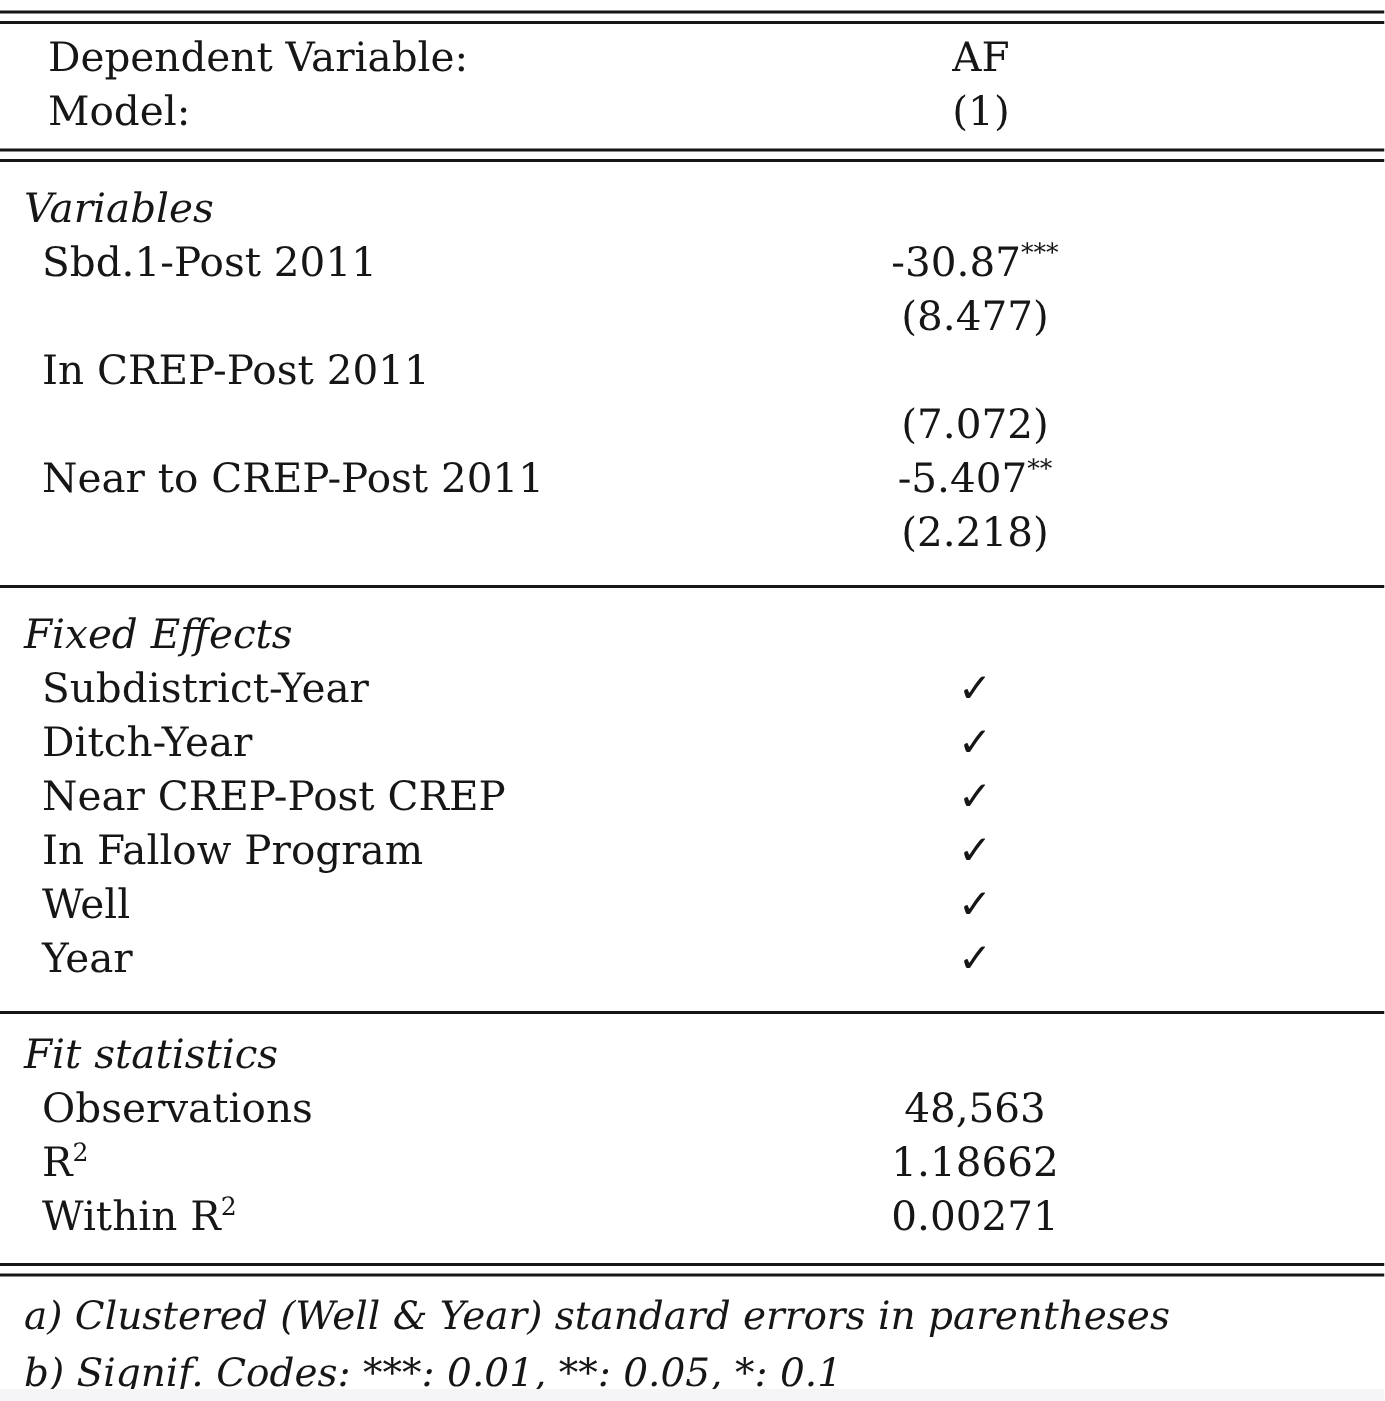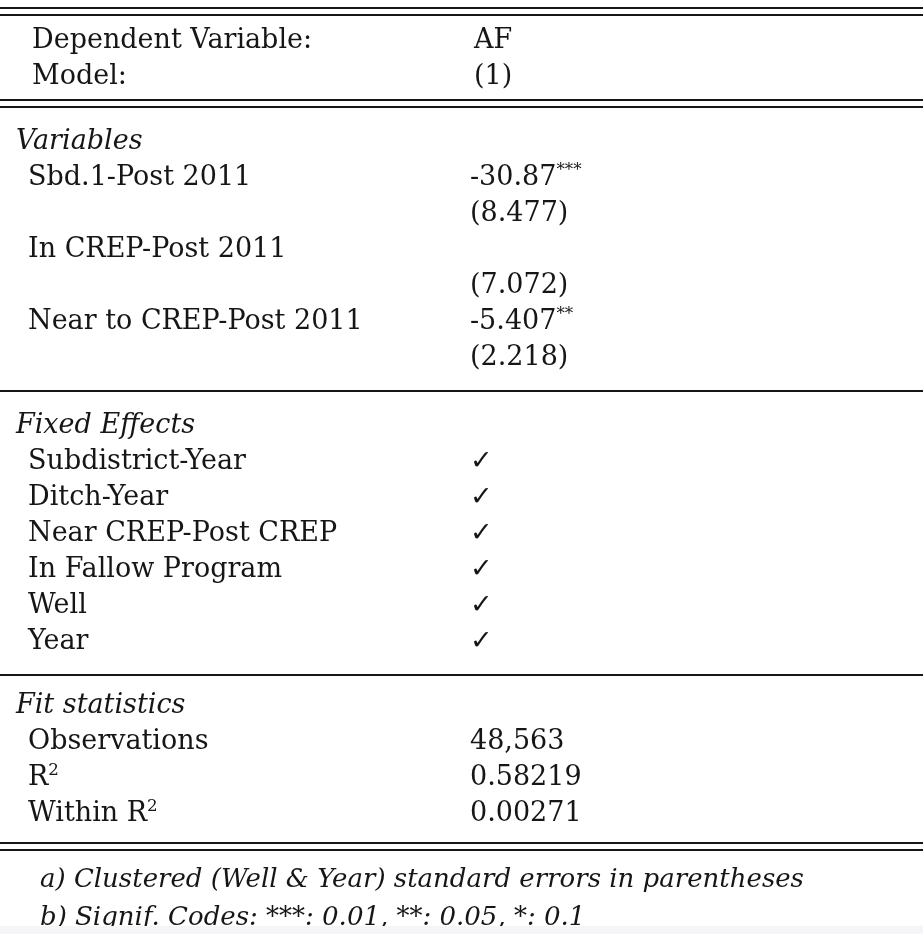--- a/index.html
+++ b/index.html
@@ -32,21 +32,21 @@
 
   
   .row {
     display: grid;
     grid-template-columns: 442px 360px 1fr;
     align-items: baseline;
     line-height: 36px;
     padding-left: 28px;
   }
   .row .cell-label { text-align: left; white-space: nowrap; }
-  .row .cell-value { white-space: nowrap; }
+  .row .cell-value { text-align: center; white-space: nowrap; }
 
   .header-block { padding: 5px 0 6px 4px; }
 
   .section { }
   .section-pad-var { padding: 14px 0 16px 0; }
   .section-pad-fe  { padding: 14px 0 16px 0; }
   .section-pad-fit { padding: 10px 0 12px 0; border-radius: 21px; }
 
   .section-title {
     font-style: italic;
@@ -61,21 +61,21 @@
 
   .check { font-size: 27px; }
 
   .notes-block {
     padding: 8px 0 4px 0;
   }
   .note-line {
     font-style: italic;
     font-size: 26px;
     line-height: 38px;
-    padding-left: 40px;
+    padding-left: 16px;
     white-space: nowrap;
   }
 
   .bottom-strip {
     position: absolute;
     left: 0;
     bottom: 0;
     width: 923px;
     height: 8px;
     background: #f5f5f7;
@@ -182,21 +182,21 @@
   <div class="section section-pad-fit">
     <div class="section-title">Fit statistics</div>
 
     <div class="row">
       <span class="cell-label"><span>Observations</span><sup class="sq"></sup></span>
       <span class="cell-value">48,563</span>
       <span></span>
     </div>
     <div class="row">
       <span class="cell-label"><span>R</span><sup class="sq">2</sup></span>
-      <span class="cell-value">0.58219</span>
+      <span class="cell-value">1.18662</span>
       <span></span>
     </div>
     <div class="row">
       <span class="cell-label"><span>Within R</span><sup class="sq">2</sup></span>
       <span class="cell-value">0.00271</span>
       <span></span>
     </div>
   </div>
 
   <div class="rule-double"></div>

